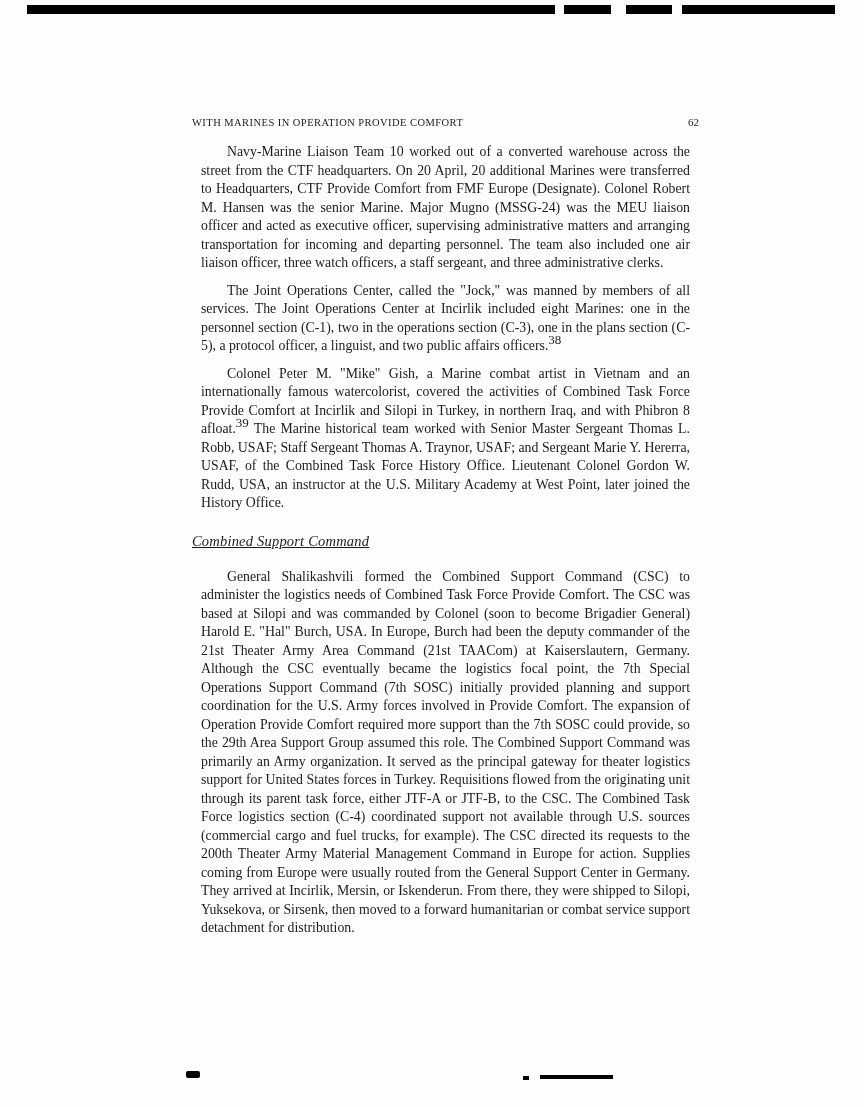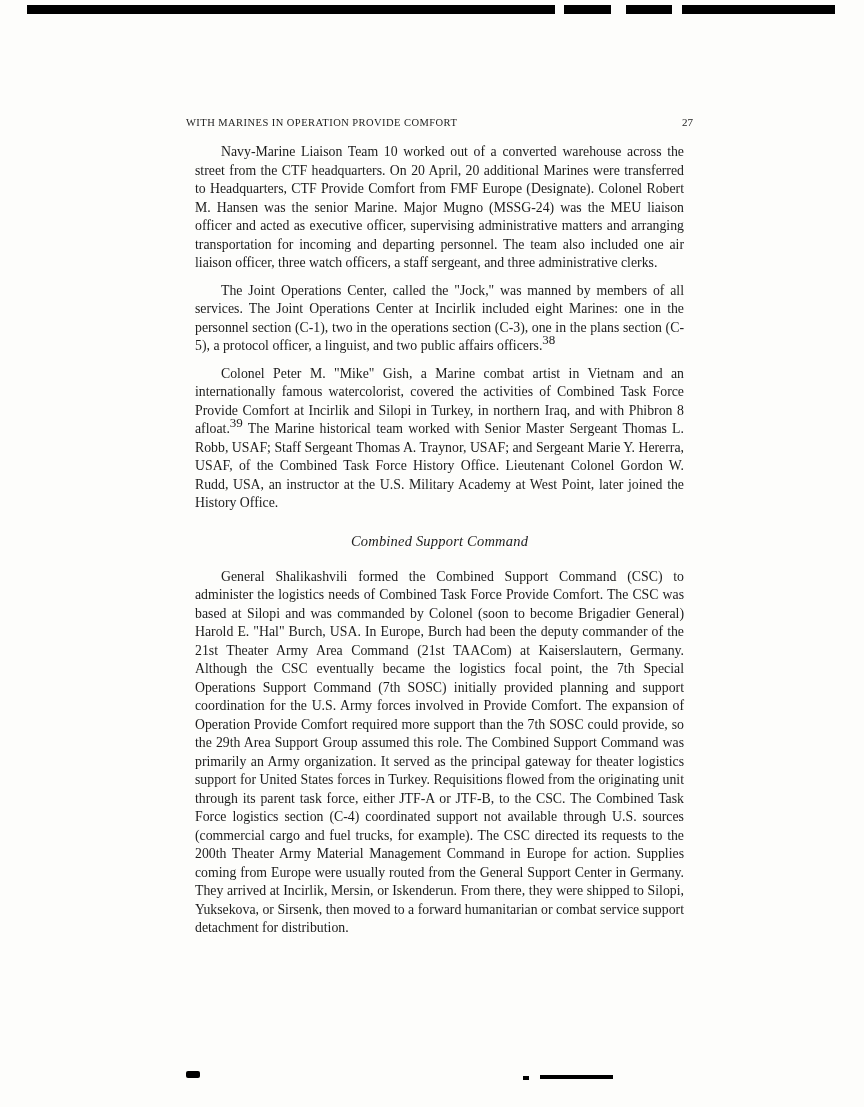--- a/index.html
+++ b/index.html
@@ -30,21 +30,21 @@
     height: 100%;
     background: var(--paper, #fdfdfb);
   }
   .gap1 { left: 528px; width: 9px; }
   .gap2 { left: 584px; width: 15px; }
   .gap3 { left: 645px; width: 10px; }
 
   
   .content {
     position: absolute;
-    left: 186px;
+    left: 192px;
     top: 116px;
     width: 507px;
   }
   .running-header {
     display: flex;
     justify-content: space-between;
     align-items: baseline;
     font-size: 10.5px;
     letter-spacing: 0.45px;
     margin-bottom: 15px;
@@ -62,23 +62,24 @@
   }
   sup.footnote {
     font-size: 13px;
     line-height: 0;
     vertical-align: super;
   }
   .section-heading {
     font-size: 14.5px;
     font-weight: normal;
     font-style: italic;
-    text-align: center;
+    text-align: left;
     margin: 20px 0 18px 0;
     letter-spacing: 0.2px;
+    text-decoration: underline;
   }
 
   
   .mark {
     position: absolute;
     background: var(--artifact, #000);
   }
   .mark1 { left: 186px; top: 1071px; width: 14px; height: 7px; border-radius: 2px; }
   .mark2 { left: 523px; top: 1076px; width: 6px; height: 4px; }
   .mark3 { left: 540px; top: 1075px; width: 73px; height: 4px; }
@@ -91,21 +92,21 @@
   <div class="scan-bar-top">
     <span class="gap gap1"></span>
     <span class="gap gap2"></span>
     <span class="gap gap3"></span>
   </div>
 
   <div class="content">
 
     <div class="running-header">
       <span class="running-title">WITH MARINES IN OPERATION PROVIDE COMFORT</span>
-      <span class="page-num">27</span>
+      <span class="page-num">62</span>
     </div>
 
     <p class="para">Navy-Marine Liaison Team 10 worked out of a converted warehouse across the street from the CTF headquarters. On 20 April, 20 additional Marines were transferred to Headquarters, CTF Provide Comfort from FMF Europe (Designate). Colonel Robert M. Hansen was the senior Marine. Major Mugno (MSSG-24) was the MEU liaison officer and acted as executive officer, supervising administrative matters and arranging transportation for incoming and departing personnel. The team also included one air liaison officer, three watch officers, a staff sergeant, and three administrative clerks.</p>
 
     <p class="para"><span>The Joint Operations Center, called the "Jock," was manned by members of all services. The Joint Operations Center at Incirlik included eight Marines: one in the personnel section (C-1), two in the operations section (C-3), one in the plans section (C-5), a protocol officer, a linguist, and two public affairs officers.</span><sup class="footnote">38</sup></p>
 
     <p class="para"><span>Colonel Peter M. "Mike" Gish, a Marine combat artist in Vietnam and an internationally famous watercolorist, covered the activities of Combined Task Force Provide Comfort at Incirlik and Silopi in Turkey, in northern Iraq, and with Phibron 8 afloat.</span><sup class="footnote">39</sup><span> The Marine historical team worked with Senior Master Sergeant Thomas L. Robb, USAF; Staff Sergeant Thomas A. Traynor, USAF; and Sergeant Marie Y. Hererra, USAF, of the Combined Task Force History Office. Lieutenant Colonel Gordon W. Rudd, USA, an instructor at the U.S. Military Academy at West Point, later joined the History Office.</span></p>
 
     <h2 class="section-heading">Combined Support Command</h2>
 

